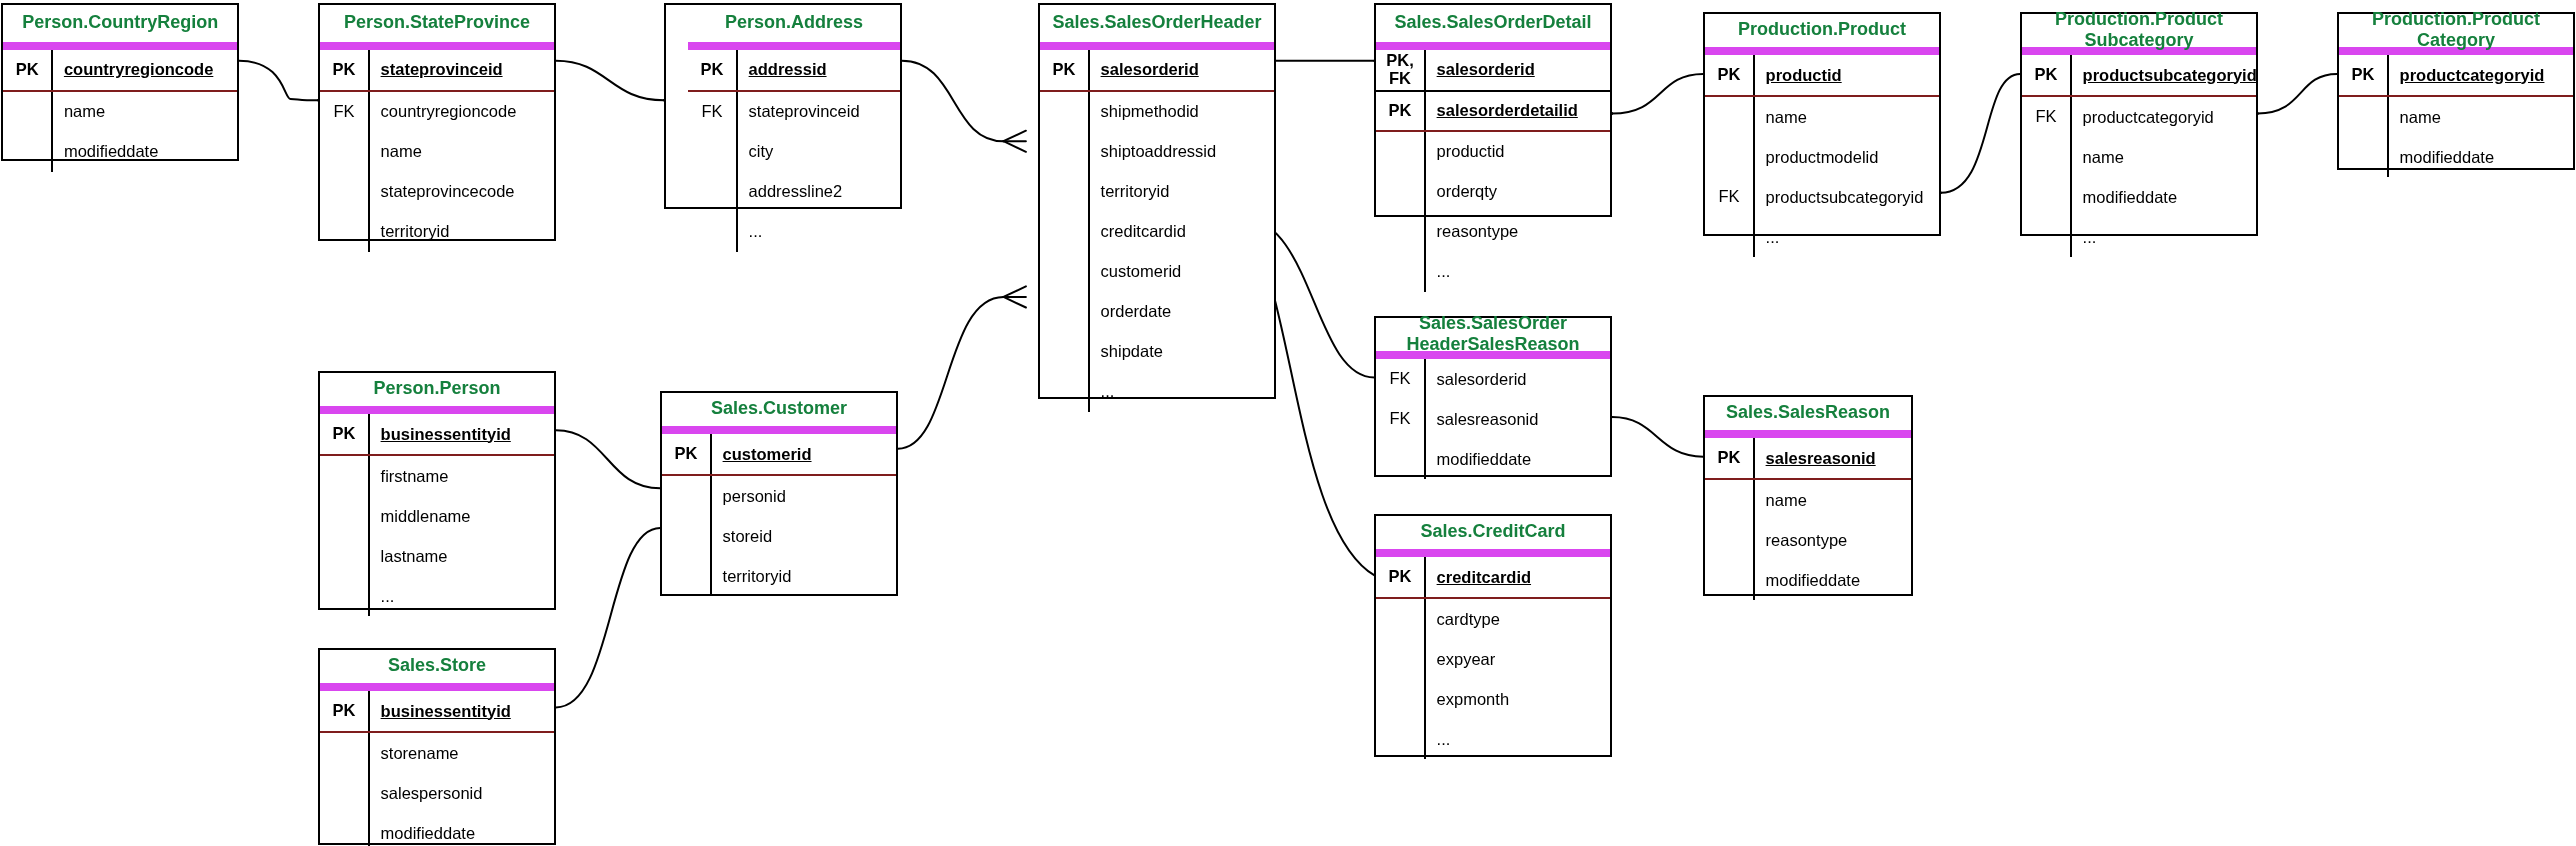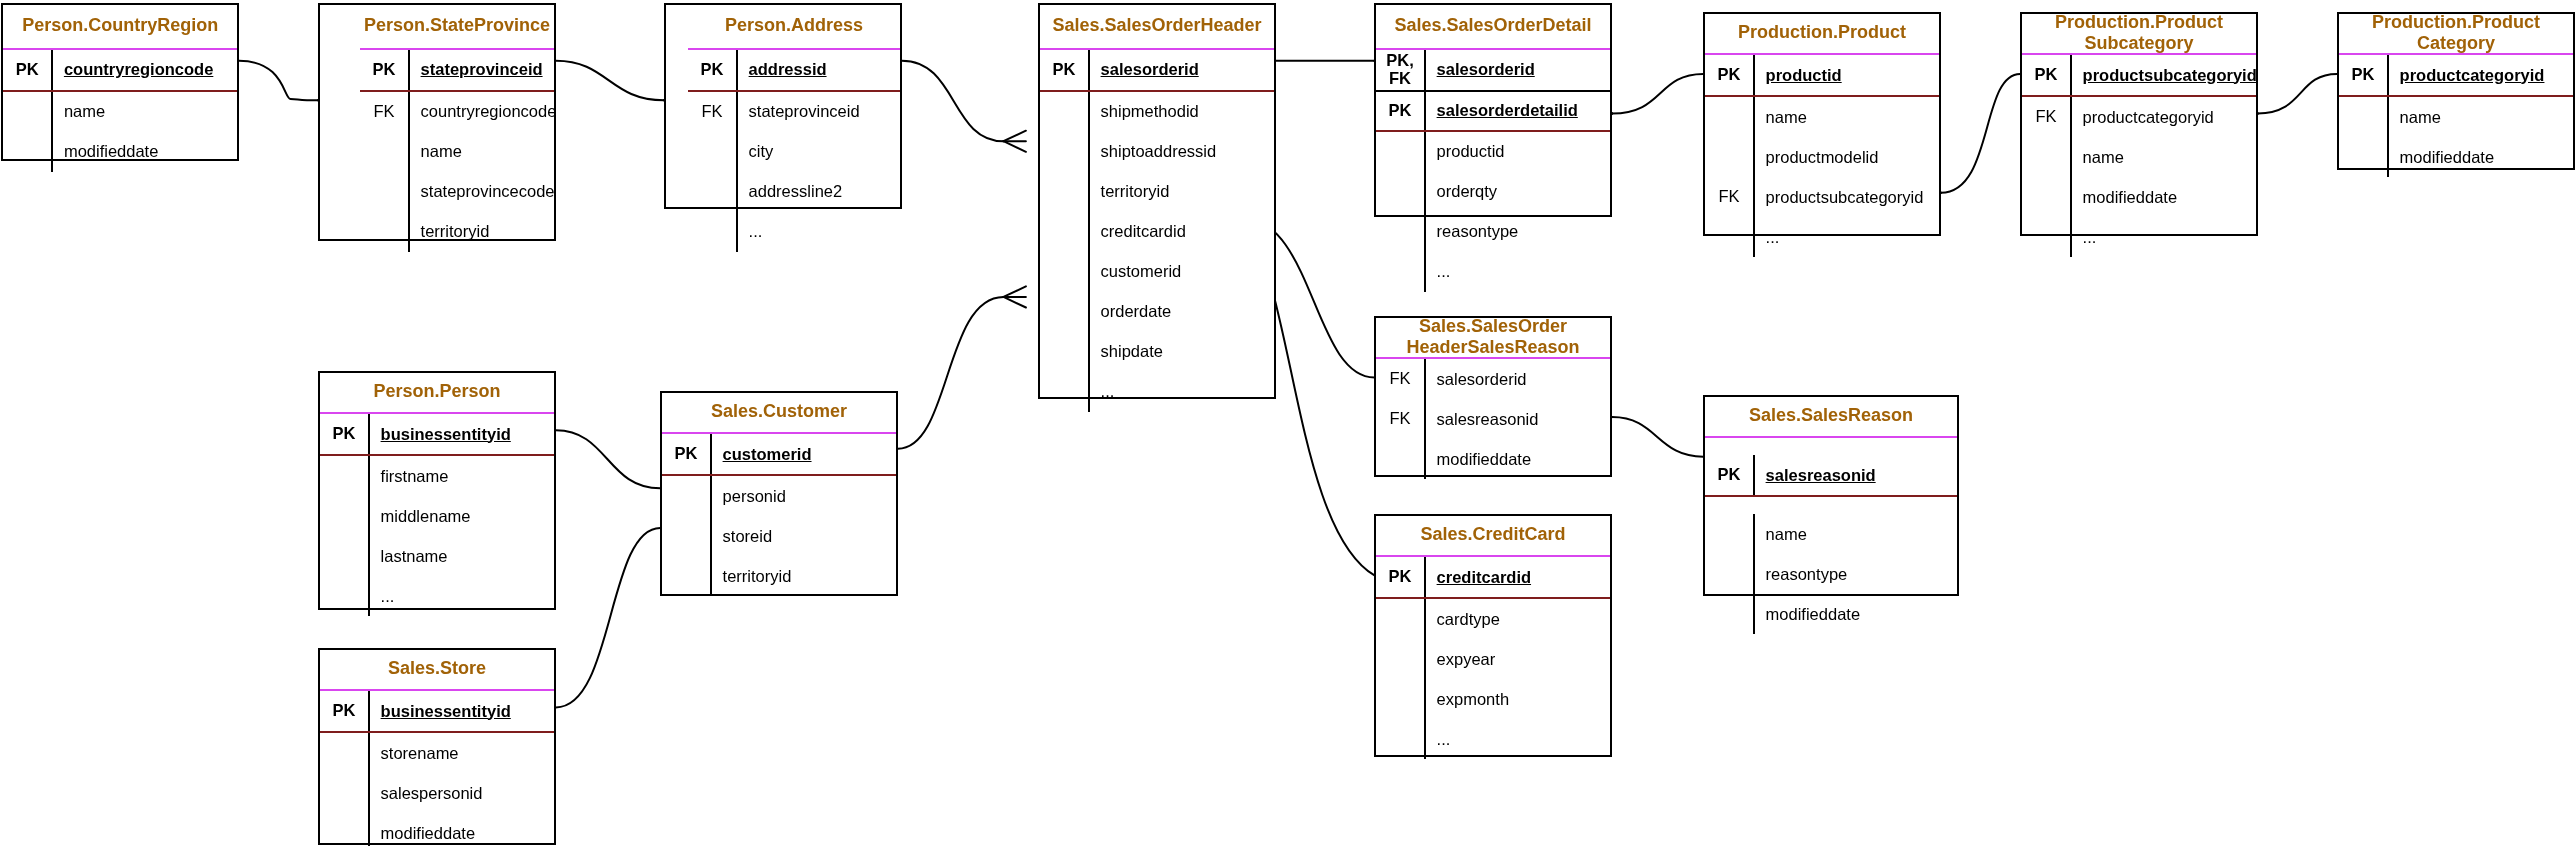--- a/index.html
+++ b/index.html
@@ -27,26 +27,26 @@
   .entity {
     position: absolute;
     box-sizing: border-box;
     border: 2px solid #000000;
     background: #ffffff;
     display: flex;
     flex-direction: column;
   }
   .entity-title {
     box-sizing: border-box;
-    border-bottom: 2px solid #d946ef;
+    border-bottom: 8px solid #d946ef;
     text-align: center;
     font-weight: bold;
     font-size: 18px;
     line-height: 1.2;
-    color: #a16207;
+    color: #15803d;
     padding: 8px 4px 9.2px 4px;
     display: flex;
     align-items: center;
     justify-content: center;
   }
   .entity-title.two-line {
     padding: 6px 4px 6.6px 4px;
   }
   .pk-group {
     box-sizing: border-box;
@@ -209,21 +209,21 @@
         <div class="row">
           <div class="key-cell"></div>
           <div class="name-cell">name</div>
         </div>
         <div class="row">
           <div class="key-cell"></div>
           <div class="name-cell">modifieddate</div>
         </div>
       </div>
     </div>
-    <div class="entity" style="left: 318px; top: 2.6px; width: 238px; height: 238px; padding-left: 40px;">
+    <div class="entity" style="left: 318px; top: 2.6px; width: 238px; height: 238px;">
       <div class="entity-title" style="height: 45px; flex: 0 0 45px;">Person.StateProvince</div>
       <div class="pk-group">
         <div class="row pk-row">
           <div class="key-cell pk">PK</div>
           <div class="name-cell key">stateprovinceid</div>
         </div>
       </div>
       <div class="attr-group">
         <div class="row">
           <div class="key-cell">FK</div>
@@ -507,21 +507,21 @@
         <div class="row">
           <div class="key-cell">FK</div>
           <div class="name-cell">salesreasonid</div>
         </div>
         <div class="row">
           <div class="key-cell"></div>
           <div class="name-cell">modifieddate</div>
         </div>
       </div>
     </div>
-    <div class="entity" style="left: 1703px; top: 395px; width: 256px; height: 201px; gap: 17px;">
+    <div class="entity" style="left: 1703px; top: 395px; width: 210px; height: 201px;">
       <div class="entity-title" style="height: 41px; flex: 0 0 41px;">Sales.SalesReason</div>
       <div class="pk-group">
         <div class="row pk-row">
           <div class="key-cell pk">PK</div>
           <div class="name-cell key">salesreasonid</div>
         </div>
       </div>
       <div class="attr-group">
         <div class="row">
           <div class="key-cell"></div>

